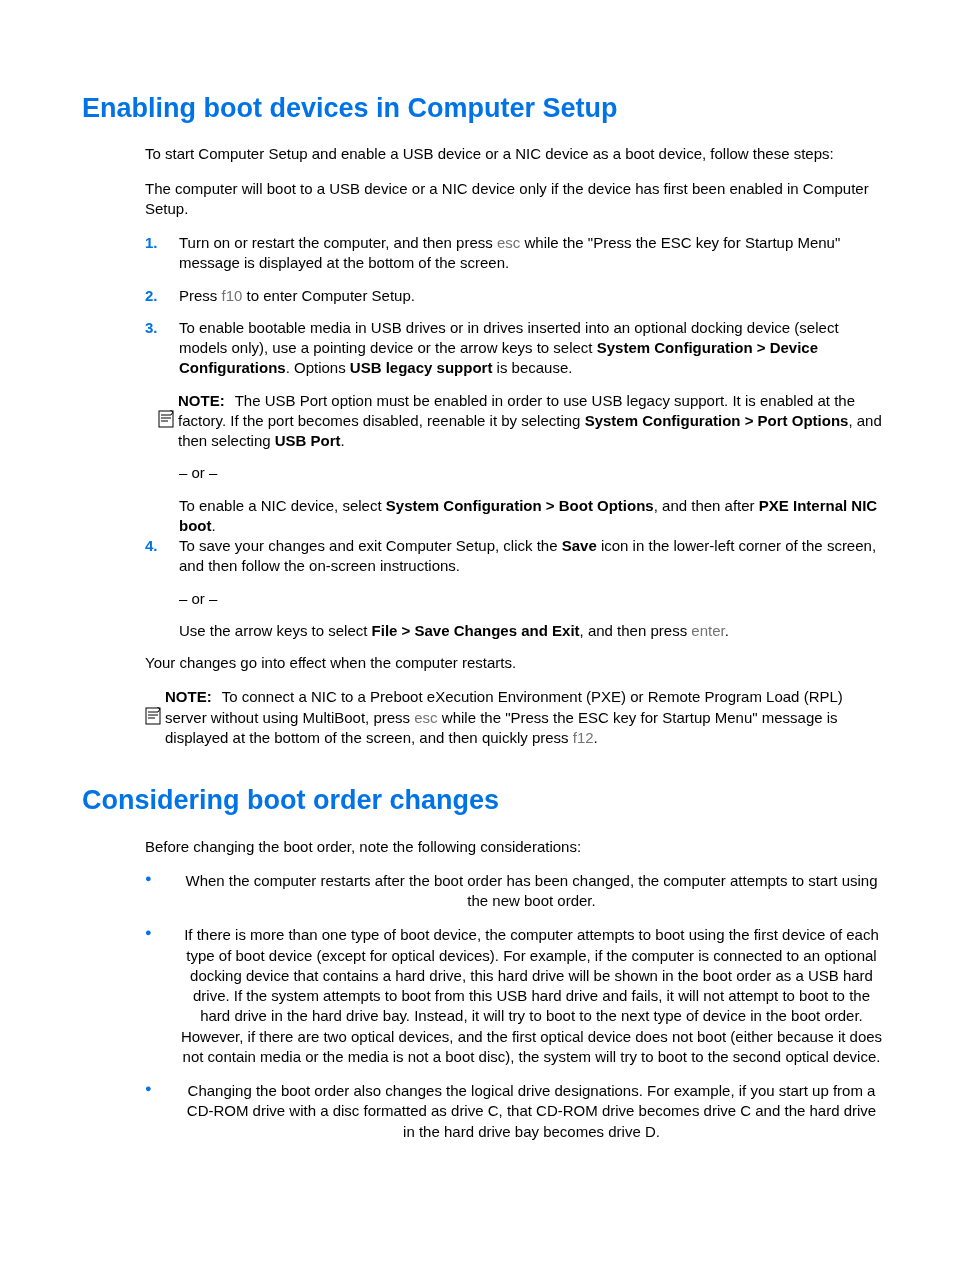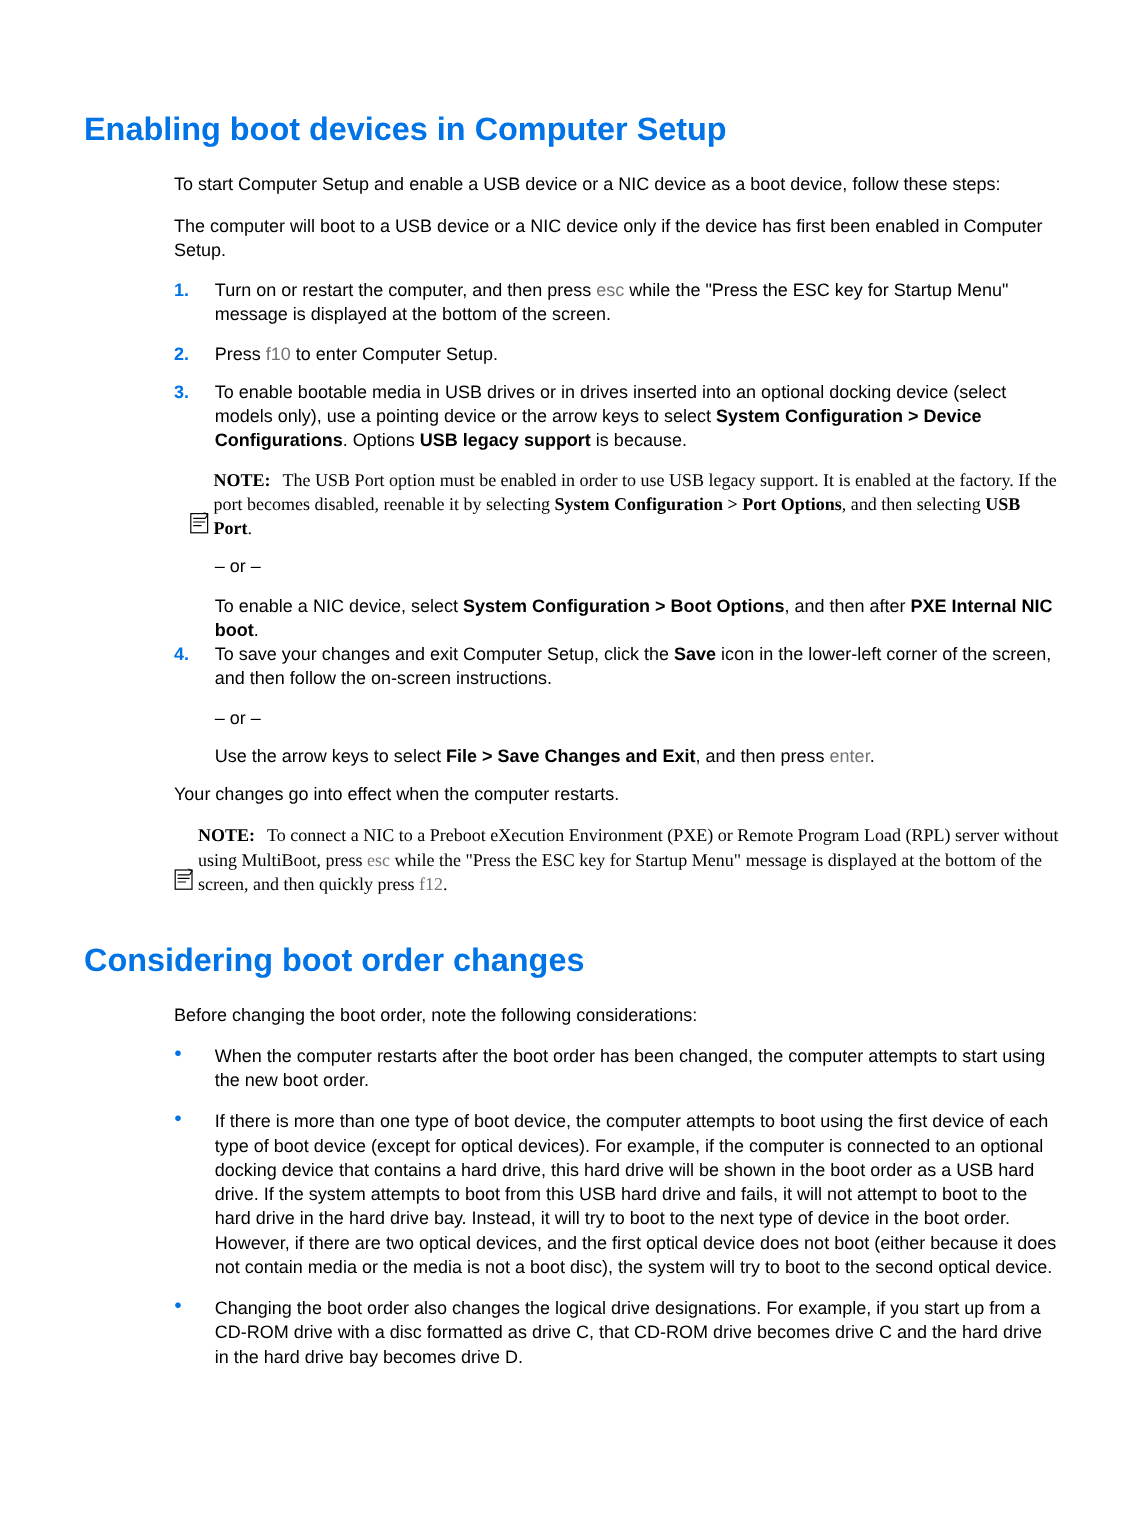--- a/index.html
+++ b/index.html
@@ -9,21 +9,21 @@
     margin: 0;
     padding: 90px 70px 40px 70px;
     line-height: 1.35;
     width: 954px;
     box-sizing: border-box;
   }
   h1 {
     color: #0073e6;
     font-size: 27px;
     font-weight: bold;
-    margin: 0 0 18px 0;
+    margin: 0 0 18px 12px;
   }
   .indent {
     margin-left: 75px;
   }
   p { margin: 0 0 14px 0; }
   ol.steps {
     list-style: none;
     padding: 0;
     margin: 0 0 0 75px;
   }
@@ -44,34 +44,34 @@
   }
   ul.bullets {
     list-style: none;
     padding: 0;
     margin: 0 0 0 75px;
   }
   ul.bullets > li {
     position: relative;
     padding-left: 34px;
     margin-bottom: 14px;
+    text-align: center;
   }
   ul.bullets > li::before {
     content: "●";
     position: absolute;
     left: 0;
     top: 0;
     color: #0073e6;
     font-size: 11px;
   }
   .note-block {
     display: flex;
-    align-items: flex-end;
+    align-items: center;
     margin: 0 0 12px 75px;
-    font-family: Liberation Serif, serif;
   }
   .note-block.inner {
     margin-left: 88px;
   }
   .note-block .icon {
     flex: 0 0 auto;
     margin-right: 2px;
     margin-top: 1px;
   }
   .note-label {

